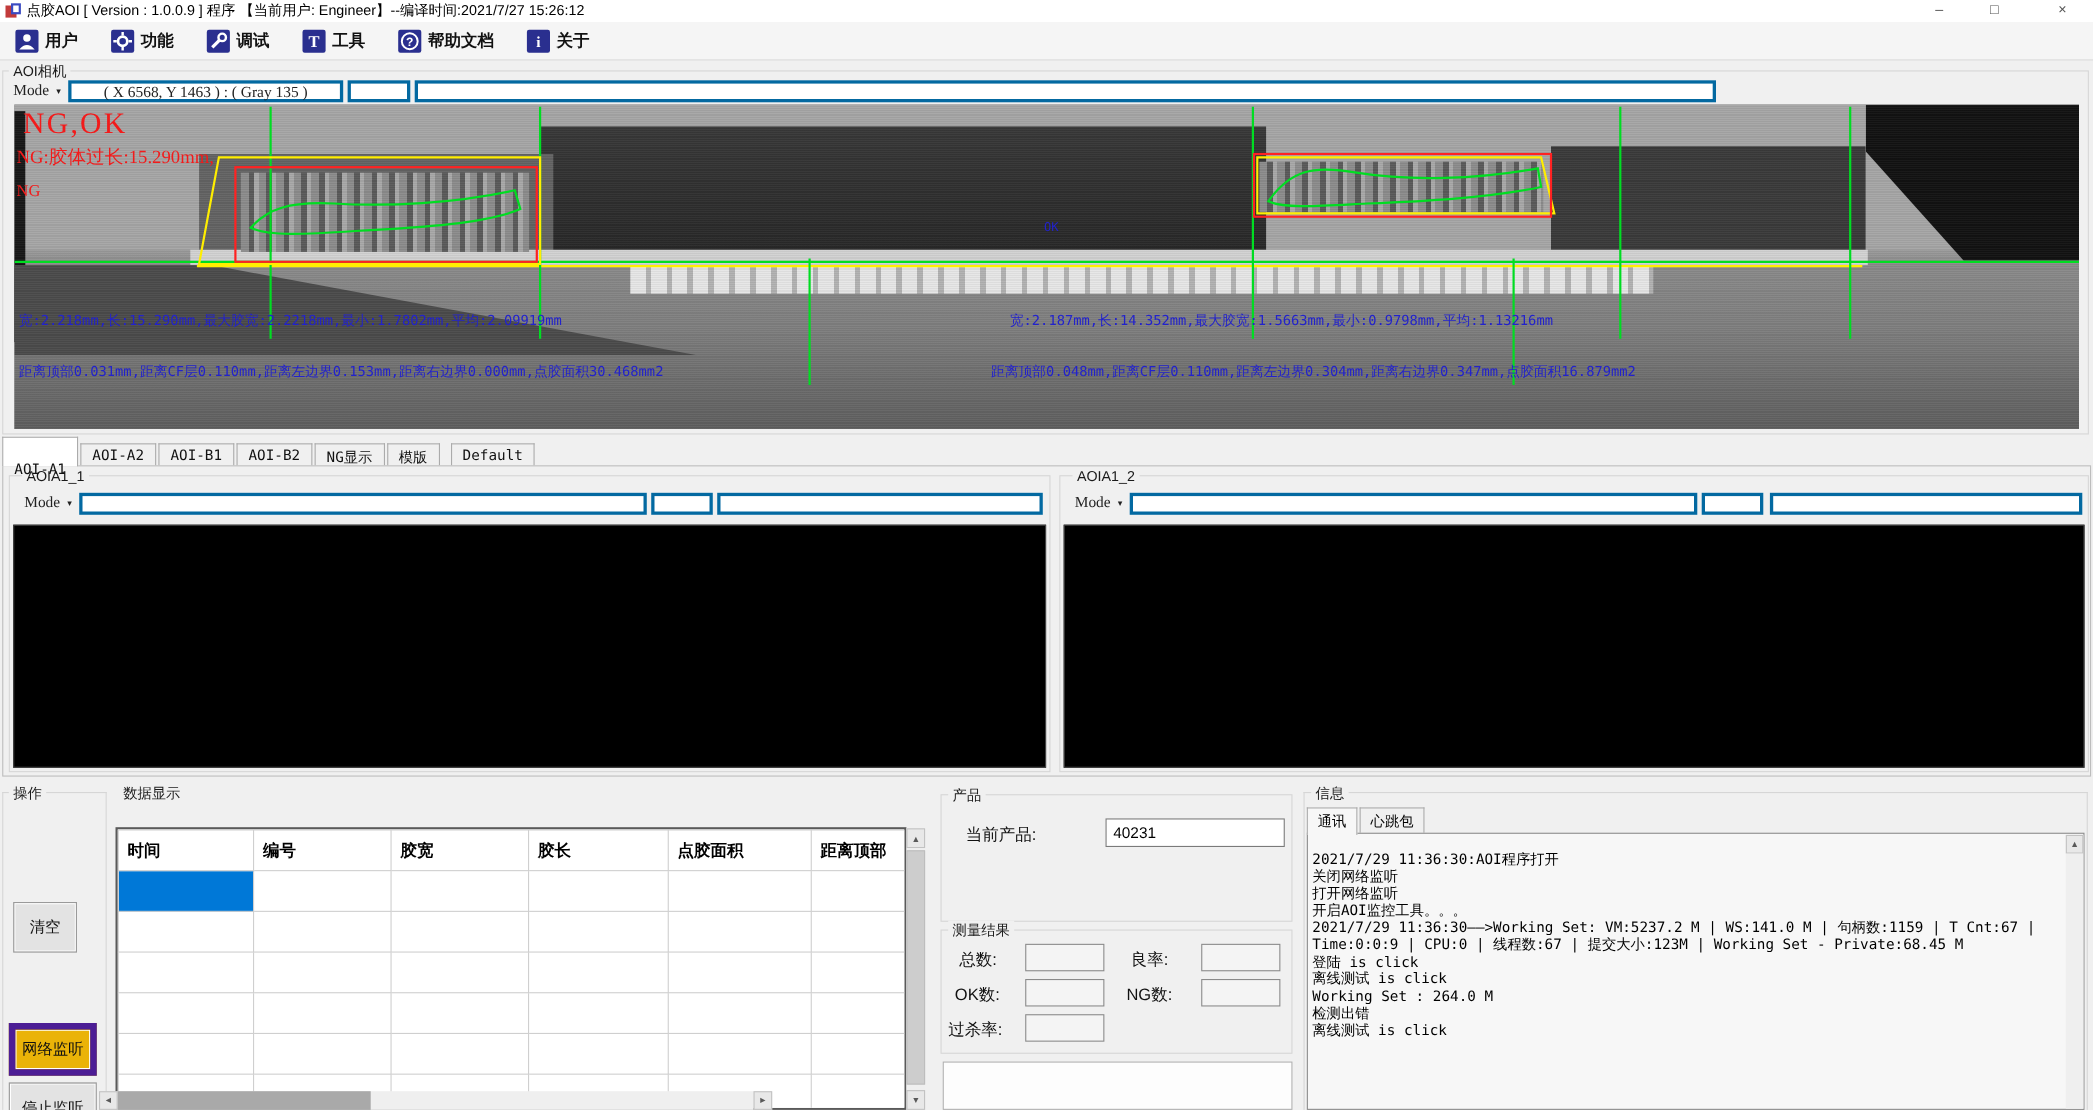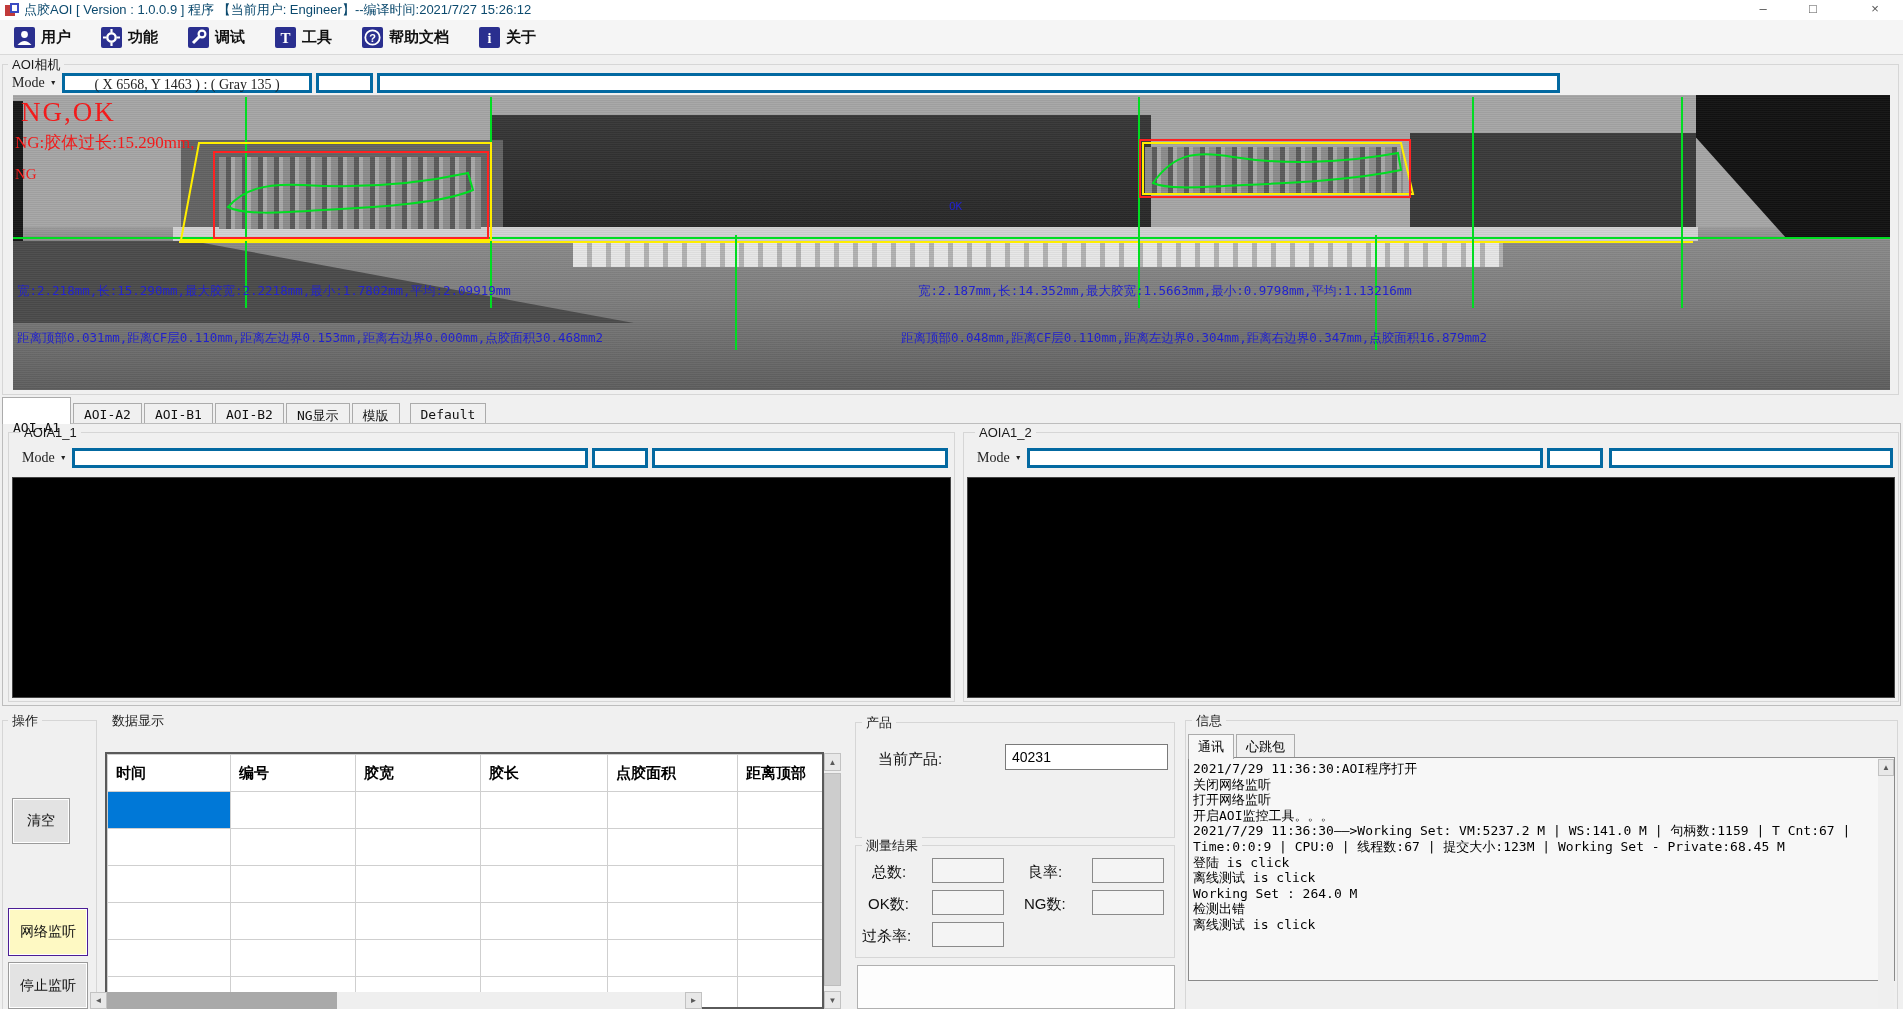--- a/index.html
+++ b/index.html
@@ -3,21 +3,21 @@
 <meta charset="utf-8">
 <style>
   * { margin:0; padding:0; box-sizing:border-box; }
   html,body { width:1903px; height:1009px; overflow:hidden; background:#f0f0f0;
               font-family:"Liberation Sans", sans-serif; }
   .abs { position:absolute; }
 
   
   .titlebar { left:0; top:0; width:1903px; height:20px; background:#ffffff;
               display:flex; align-items:center; }
-  .title-text { color:#0c4a6e; font-size:13px; margin-left:4px; white-space:nowrap; }
+  .title-text { color:#000000; font-size:13px; margin-left:4px; white-space:nowrap; }
   .wctl { position:absolute; top:0; width:46px; height:20px; text-align:center;
           color:#555; font-size:13px; line-height:18px; cursor:default; }
 
   
   .toolbar { left:0; top:20px; width:1903px; height:35px; background:#f5f5f5;
              border-bottom:1px solid #d9d9d9; display:flex; align-items:center; padding-left:8px; }
   .tool-item { display:flex; align-items:center; gap:6px; padding:3px 6px; margin-right:18px; }
   .tool-label { font-size:15px; color:#111; font-weight:600; }
   .tico { width:21px; height:21px; background:#2a2f8f; border-radius:2px; }
 
@@ -45,22 +45,22 @@
   .tab { font-size:13px; font-family:"DejaVu Sans Mono", monospace; color:#111;
          padding:3px 10px 4px 10px; border:1px solid #ababab; border-bottom:none;
          background:#f0f0f0; margin-right:2px; height:21px; }
   .tab.active { background:#fff; height:24px; position:relative; z-index:3; padding-top:22px; }
   .tabpage { left:2px; top:423px; width:1899px; height:283px; border:1px solid #bdbdbd; background:#f0f0f0; }
 
   .blackview { background:#000; border:1px solid #444; }
 
   
   .btn { border:1px solid #9a9a9a; background:#e3e3e3; font-size:14px; color:#111;
-         display:flex; align-items:center; justify-content:center; box-shadow:inset 0 0 0 1px #fff; }
-  .btn.green { background:#fef9c3; border:1px solid #4c1d95; }
+         display:flex; align-items:center; justify-content:center; box-shadow:inset 0 0 0 1px #fff;margin-top:22px; }
+  .btn.green { background:#eab308; border:6px solid #4c1d95; }
 
   
   table.grid { border-collapse:collapse; table-layout:fixed; background:#fff; }
   table.grid th { background:#fff; font-size:15px; font-weight:700; text-align:left;
                   padding:0 8px; border:1px solid #cfcfcf; height:37px; color:#000; }
   table.grid td { border:1px solid #cfcfcf; height:37px; background:#fff; }
   td.sel { background:#0078d7 !important; }
   .grid-wrap { border:2px solid #5a5a5a; background:#fff; overflow:hidden; }
 
   
@@ -352,21 +352,21 @@
 <div class="abs mbox" style="left:932px; top:922px; width:72px; height:25px;"></div>
 
 <div class="abs" style="left:857px; top:965px; width:318px; height:44px; background:#fdfdfd; border:1px solid #b0b0b0;"></div>
 
 <div class="abs group" style="left:1185px; top:720px; width:713px; height:289px; border-bottom:none;"></div>
 <span class="abs glabel" style="left:1192px; top:712px;">信息</span>
 <div class="abs" style="left:1188px; top:734px; display:flex; align-items:flex-end;">
   <div class="infotab active">通讯</div>
   <div class="infotab">心跳包</div>
 </div>
-<div class="abs logpane" style="left:1188px; top:757px; width:707px; height:224px; padding:3px 4px;">
+<div class="abs logpane" style="left:1188px; top:757px; width:707px; height:252px; padding:16px 4px;">
   <div class="logline">2021/7/29 11:36:30:AOI程序打开</div>
   <div class="logline">关闭网络监听</div>
   <div class="logline">打开网络监听</div>
   <div class="logline">开启AOI监控工具。。。</div>
   <div class="logline">2021/7/29 11:36:30——&gt;Working Set: VM:5237.2 M | WS:141.0 M | 句柄数:1159 | T Cnt:67 |</div>
   <div class="logline">Time:0:0:9 | CPU:0 | 线程数:67 | 提交大小:123M  | Working Set - Private:68.45 M</div>
   <div class="logline">登陆 is click</div>
   <div class="logline">离线测试 is click</div>
   <div class="logline">Working Set : 264.0 M</div>
   <div class="logline">检测出错</div>

